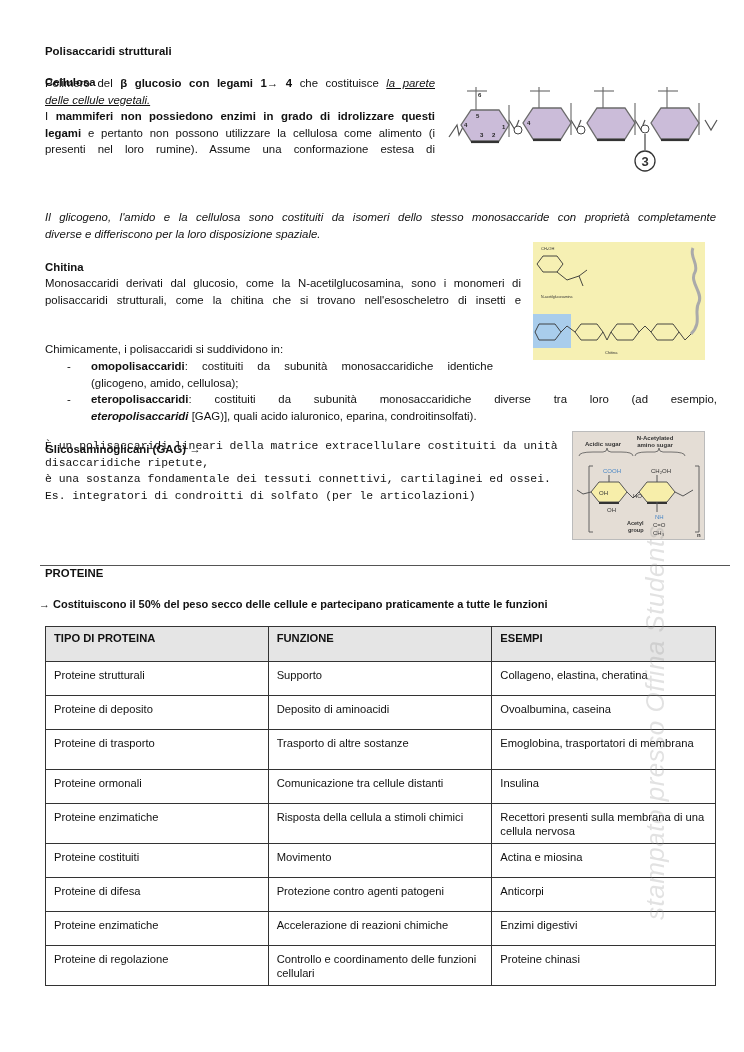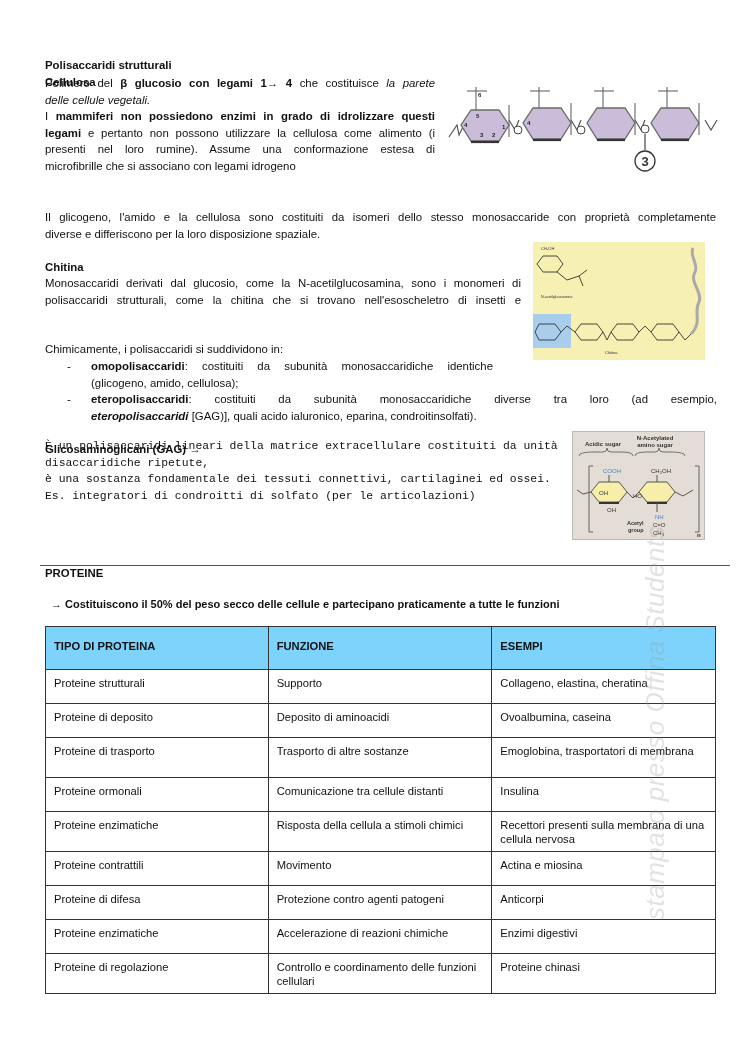--- a/index.html
+++ b/index.html
@@ -2,57 +2,56 @@
 <html><head>
 <meta charset="utf-8">
 <style>
   html, body { margin: 0; padding: 0; background: #ffffff; }
   body { width: 744px; height: 1052px; position: relative; overflow: hidden;
          font-family: "Liberation Sans", sans-serif; color: #111; font-size: 11.4px; }
   .abs { position: absolute; }
   .line { line-height: 16.5px; }
   .b { font-weight: bold; }
   .just { text-align: justify; text-align-last: justify; }
-  .u { font-style: italic; }
+  .u { text-decoration: underline; font-style: italic; }
   .bi { font-weight: bold; font-style: italic; }
 
   
   .img-box { position: absolute; overflow: hidden; }
 
   
   table.prot { position: absolute; left: 45px; top: 626px; width: 671px; border-collapse: collapse;
                font-size: 11.2px; }
   table.prot td, table.prot th { border: 1.6px solid #333; padding: 6px 8px 4px 8px; vertical-align: top;
                text-align: left; line-height: 14px; }
-  table.prot th { background: #7dd3fc; font-weight: bold; height: 26px; padding-top: 12px; }
+  table.prot th { background: #e5e5e5; font-weight: bold; height: 26px; padding-top: 4px; }
   table.prot td { height: 23px; }
   table.prot td.tall { height: 29px; }
   .jc { text-align: center; text-align-last: left; }
 
   .hr { position: absolute; left: 40px; width: 690px; top: 565px; height: 0; border-top: 1px solid #555; }
 
   .watermark { position: absolute; left: 640px; top: 920px; transform-origin: left top;
                transform: rotate(-90deg); font-size: 26px; font-style: italic; color: rgba(150,150,150,0.28);
                white-space: nowrap; letter-spacing: 0.5px; font-family: "Liberation Sans", sans-serif; }
 </style>
 </head>
 <body>
 
-<div class="abs line b" style="left:45px; top:57px;">Polisaccaridi strutturali</div>
+<div class="abs line b" style="left:45px; top:43px;">Polisaccaridi strutturali</div>
 <div class="abs line b" style="left:45px; top:74px;">Cellulosa</div>
 
 <div class="abs" style="left:45px; top:75px; width:390px;">
   <div class="line just">
     <span>Polimero del </span><span class="b">β glucosio con legami 1→ 4</span><span> che costituisce </span><span class="u">la parete</span>
   </div>
   <div class="line"><span class="u">delle cellule vegetali.</span></div>
   <div class="line just"><span>I </span><span class="b">mammiferi non possiedono enzimi in grado di idrolizzare questi</span></div>
   <div class="line just"><span class="b">legami</span><span> e pertanto non possono utilizzare la cellulosa come alimento (i</span></div>
   <div class="line just">presenti nel loro rumine). Assume una conformazione estesa di</div>
-  <div class="line">microfibrille che si associano con legami idrogeno</div>
 </div>
 
 <div class="img-box" style="left:447px; top:75px; width:272px; height:105px;">
   <svg width="272" height="105" viewBox="0 0 272 105">
     <g stroke="#555" stroke-width="1.2" fill="none">
 
       <polyline points="2,62 10,50 12,60 18,48"></polyline>
       <polyline points="62,45 68,55 72,45"></polyline>
       <polyline points="124,45 130,55 134,45"></polyline>
       <polyline points="188,45 194,55 198,45"></polyline>
@@ -100,21 +99,21 @@
         <text x="29" y="43">5</text>
         <text x="17" y="52">4</text>
       <text x="55" y="54">1</text>
         <text x="33" y="62">3</text>
         <text x="45" y="62">2</text>
       <text x="80" y="50">4</text>
     </g>
   </svg>
 </div>
 
-<div class="abs" style="left:45px; top:209px; width:671px;">
+<div class="abs" style="left:45px; top:209px; width:671px;font-style:italic;">
   <div class="line just">Il glicogeno, l'amido e la cellulosa sono costituiti da isomeri dello stesso monosaccaride con proprietà completamente</div>
   <div class="line">diverse e differiscono per la loro disposizione spaziale.</div>
 </div>
 
 <div class="abs line b" style="left:45px; top:259px;">Chitina</div>
 <div class="abs" style="left:45px; top:275px; width:476px;">
   <div class="line just">Monosaccaridi derivati dal glucosio, come la N-acetilglucosamina, sono i monomeri di</div>
   <div class="line just">polisaccaridi strutturali, come la chitina che si trovano nell'esoscheletro di insetti e</div>
 </div>
 
@@ -201,21 +200,21 @@
     <text x="55" y="100" font-size="5.5" font-weight="bold" fill="#333">group</text>
     <text x="80" y="95" font-size="6" fill="#333">C=O</text>
     <text x="80" y="103" font-size="6" fill="#333">CH₃</text>
     <text x="124" y="105" font-size="6" font-weight="bold" fill="#333">n</text>
   </svg>
 </div>
 
 <div class="hr"></div>
 
 <div class="abs line b" style="left:45px; top:565px;">PROTEINE</div>
-<div class="abs line b" style="left:51px; top:596px; font-size:11px;">→ Costituiscono il 50% del peso secco delle cellule e partecipano praticamente a tutte le funzioni</div>
+<div class="abs line b" style="left:39px; top:596px; font-size:11px;">→ Costituiscono il 50% del peso secco delle cellule e partecipano praticamente a tutte le funzioni</div>
 
 <table class="prot">
   <colgroup>
       <col style="width:223px">
       <col style="width:224px">
       <col style="width:224px">
     </colgroup>
   <thead>
     <tr>
       <th>TIPO DI PROTEINA</th>
@@ -243,21 +242,21 @@
       <td>Proteine ormonali</td>
       <td>Comunicazione tra cellule distanti</td>
       <td>Insulina</td>
     </tr>
     <tr>
       <td class="tall">Proteine enzimatiche</td>
       <td class="tall">Risposta della cellula a stimoli chimici</td>
       <td class="tall">Recettori presenti sulla membrana di una cellula nervosa</td>
     </tr>
     <tr>
-      <td>Proteine contrattili</td>
+      <td>Proteine costituiti</td>
       <td>Movimento</td>
       <td>Actina e miosina</td>
     </tr>
     <tr>
       <td>Proteine di difesa</td>
       <td>Protezione contro agenti patogeni</td>
       <td>Anticorpi</td>
     </tr>
     <tr>
       <td>Proteine enzimatiche</td>

